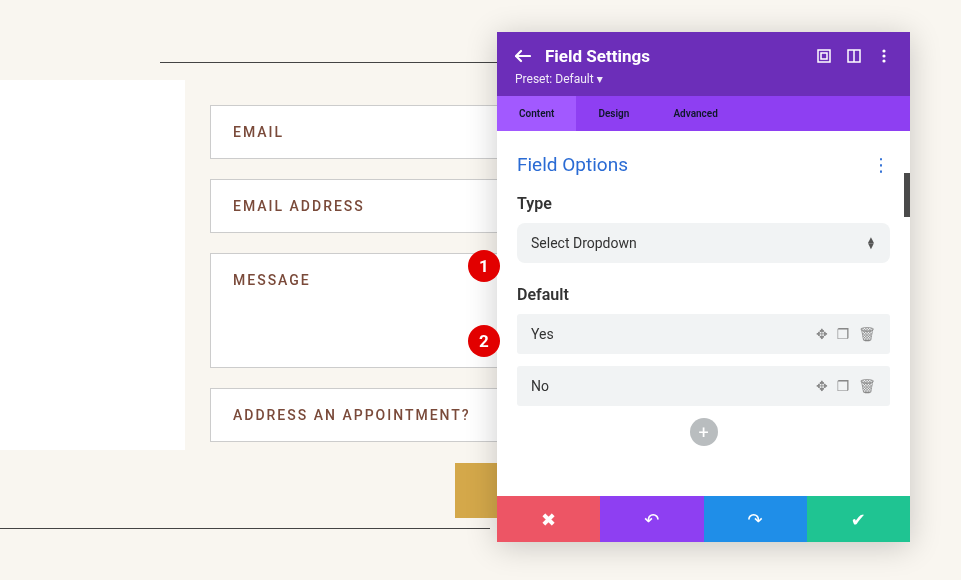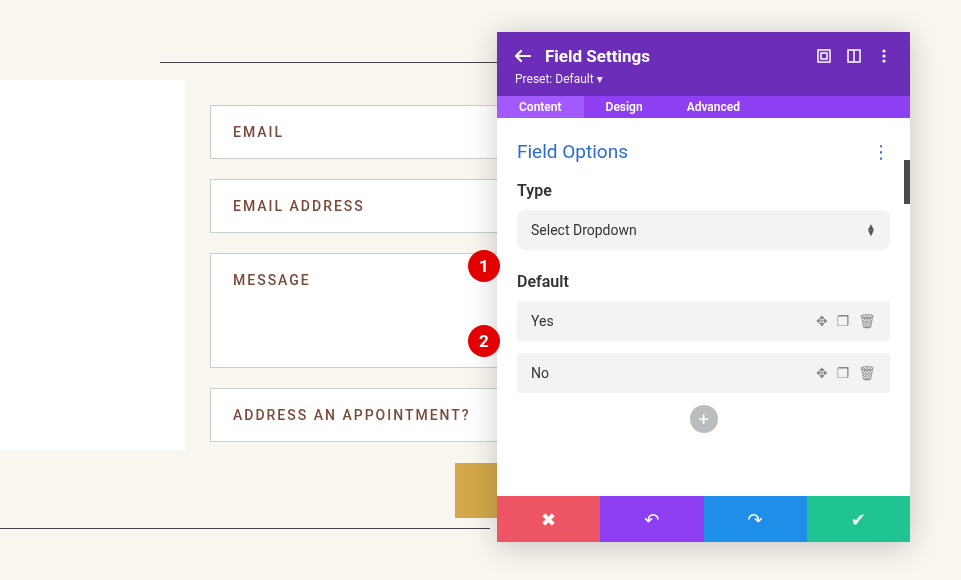--- a/index.html
+++ b/index.html
@@ -13,21 +13,21 @@
 .top-rule{position:absolute;left:160px;top:62px;width:520px;height:1px;background:#444}
 .bottom-rule{position:absolute;left:0;top:528px;width:490px;height:1px;background:#444}
 .gold-btn{position:absolute;left:455px;top:463px;width:45px;height:55px;background:#d4a84a}
 .panel{position:absolute;right:51px;top:32px;width:413px;background:#fff;box-shadow:0 4px 30px rgba(0,0,0,.2);display:flex;flex-direction:column;height:510px}
 .p-header{background:#6c2eb9;color:#fff;padding:14px 18px 10px}
 .p-header-row{display:flex;align-items:center;gap:14px}
 .p-title{font-size:17px;font-weight:700;flex:1}
 .p-preset{font-size:12px;margin-top:6px;opacity:.9}
 .p-icon{width:16px;height:16px;display:inline-flex;align-items:center;justify-content:center;cursor:pointer}
 .p-tabs{background:#8e3ff2;display:flex}
-.p-tab{flex:0 0 auto;padding:4px 22px;color:#ffffff;font-size:12px;font-weight:600;cursor:pointer}
+.p-tab{flex:0 0 auto;padding:12px 22px;color:#0f172a;font-size:10px;font-weight:600;cursor:pointer}
 .p-tab.active{background:#a259ff}
 .p-body{padding:22px 20px 10px;flex:1;overflow:auto;position:relative}
 .section-head{display:flex;justify-content:space-between;align-items:center;margin-bottom:18px}
 .section-title{color:#2a6bd4;font-size:19px}
 .dots{color:#2a6bd4;font-size:18px;cursor:pointer}
 .side-bar{position:absolute;right:0;top:42px;width:6px;height:44px;background:#4a4a4a}
 .field-label{font-size:16px;color:#333;font-weight:600;margin-bottom:10px}
 .select-box{background:#f1f3f4;border:none;border-radius:8px;padding:12px 14px;display:flex;justify-content:space-between;align-items:center;font-size:14px;color:#333;margin-bottom:22px;cursor:pointer}
 .sort-arrows{font-size:10px;color:#555;line-height:6px}
 .opt-row{background:#f1f3f4;border-radius:3px;padding:12px 14px;display:flex;align-items:flex-end;margin-bottom:12px}

